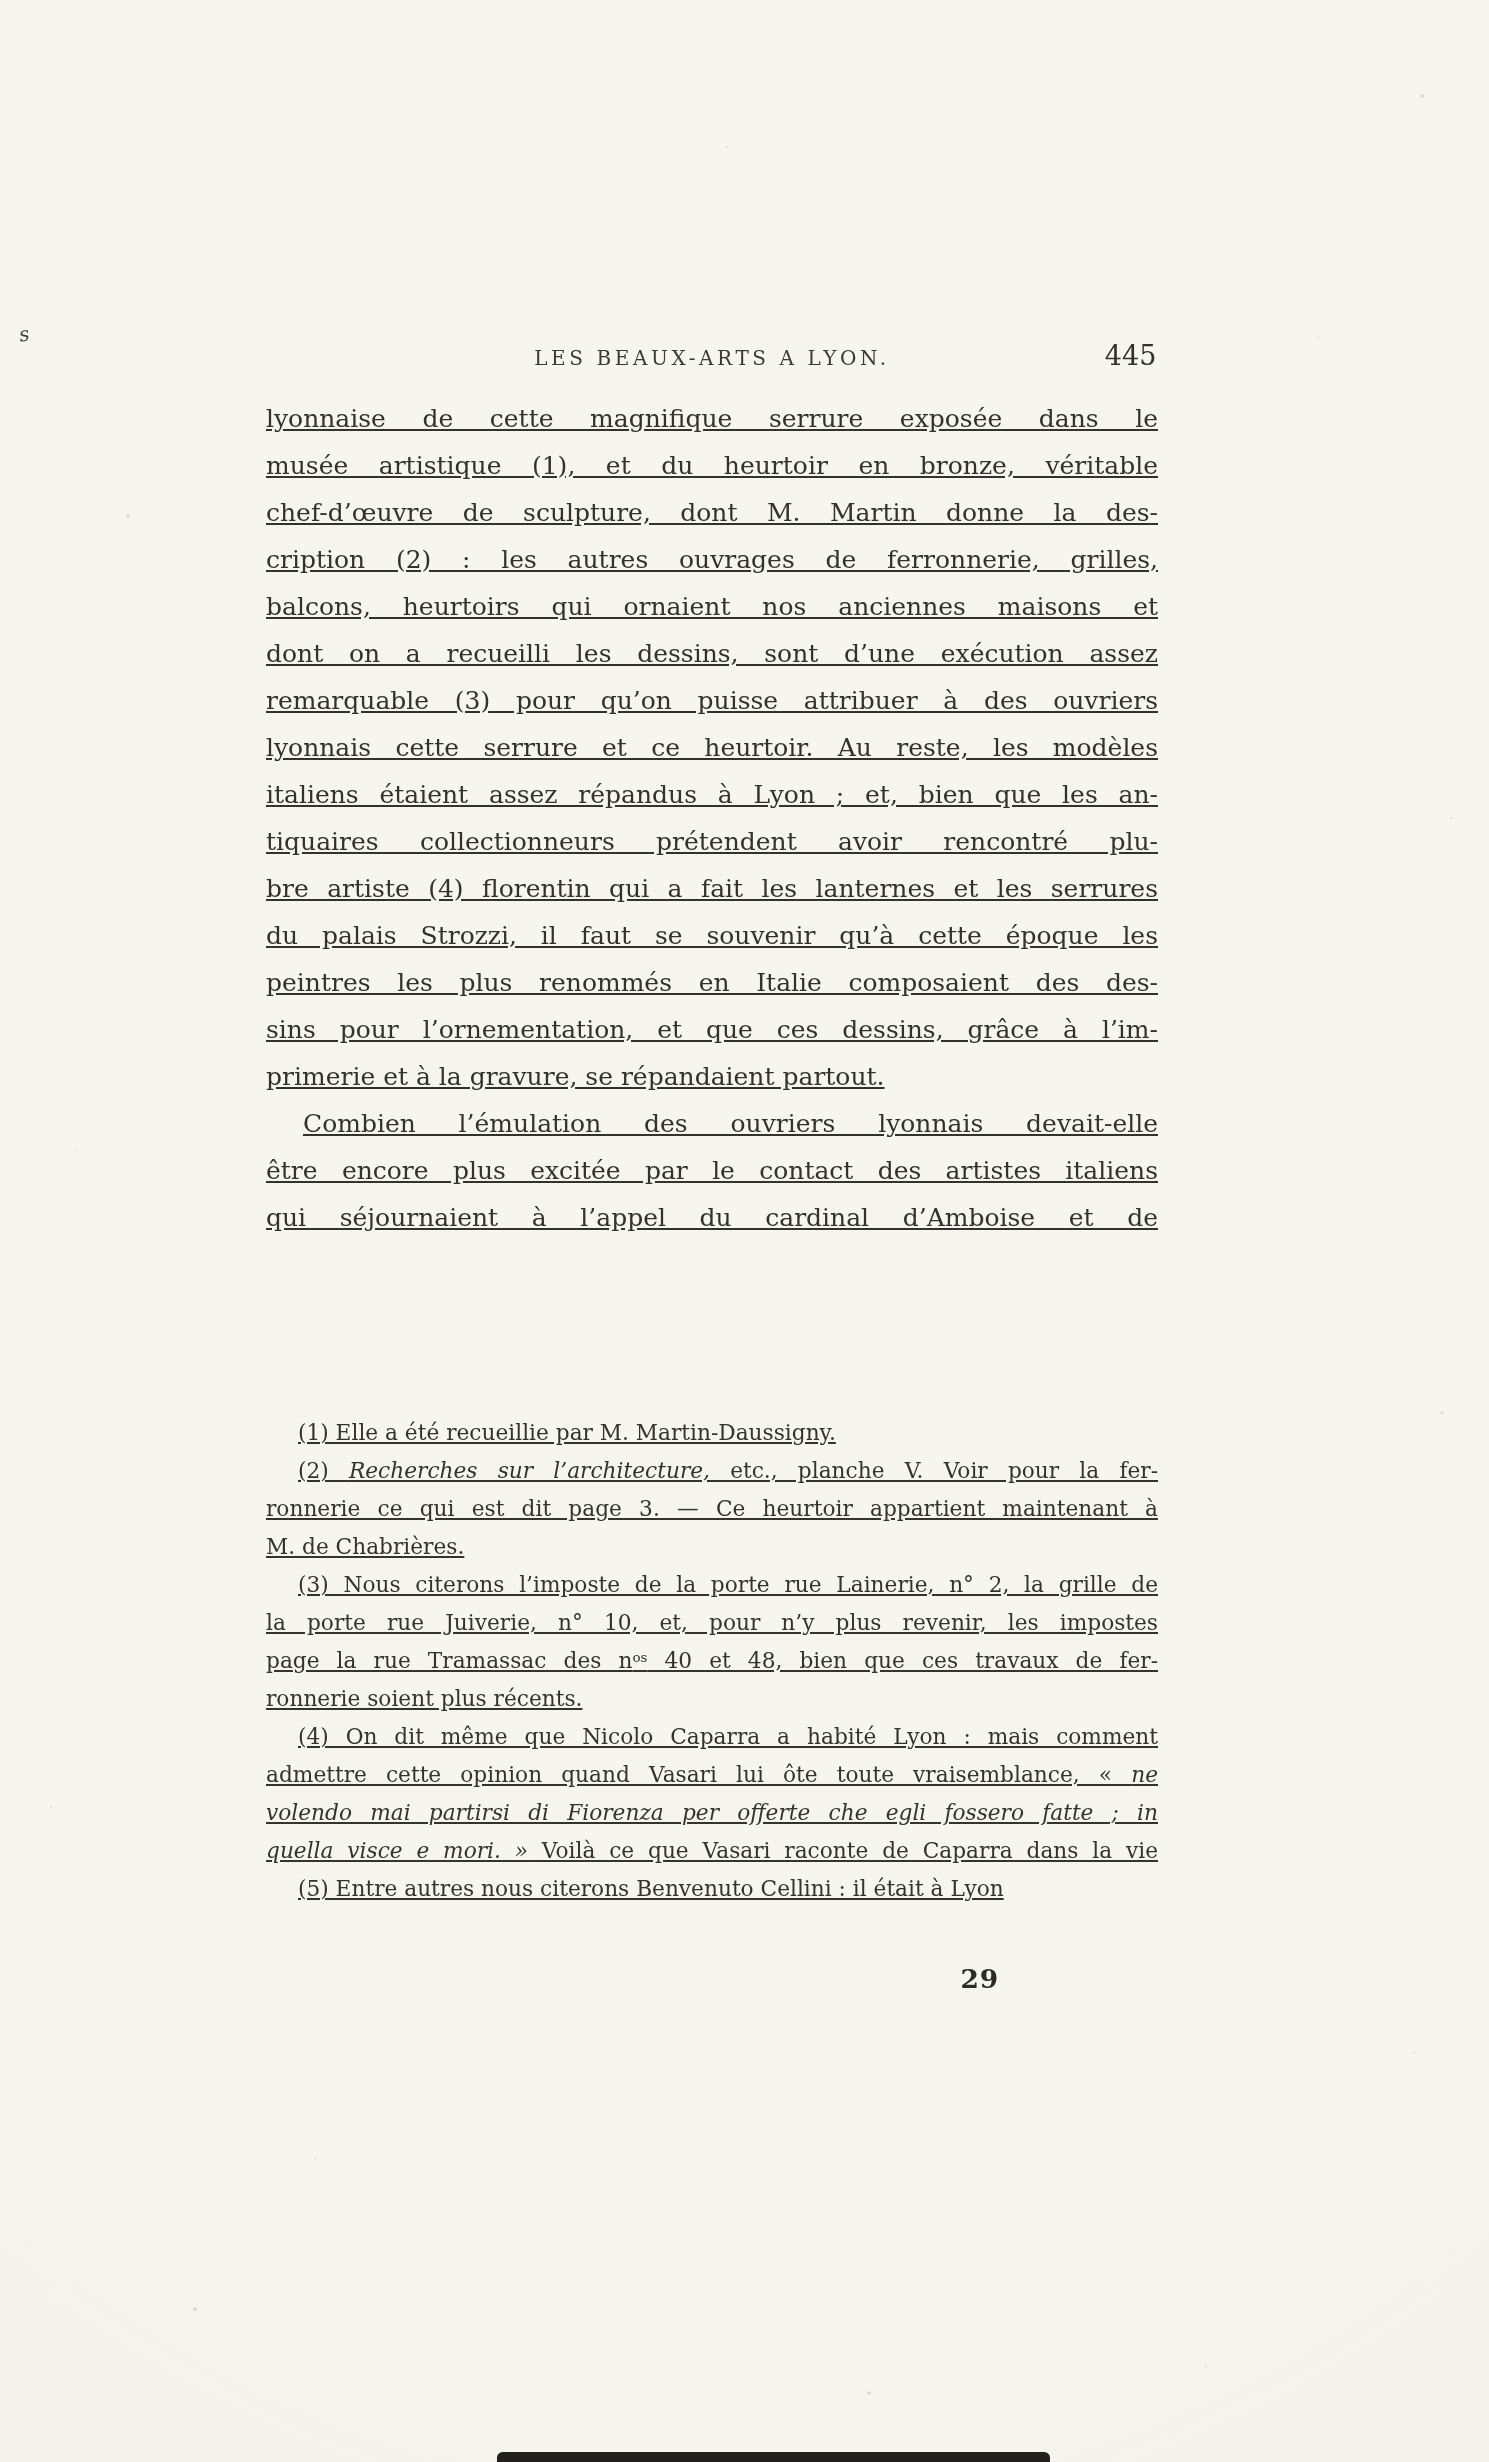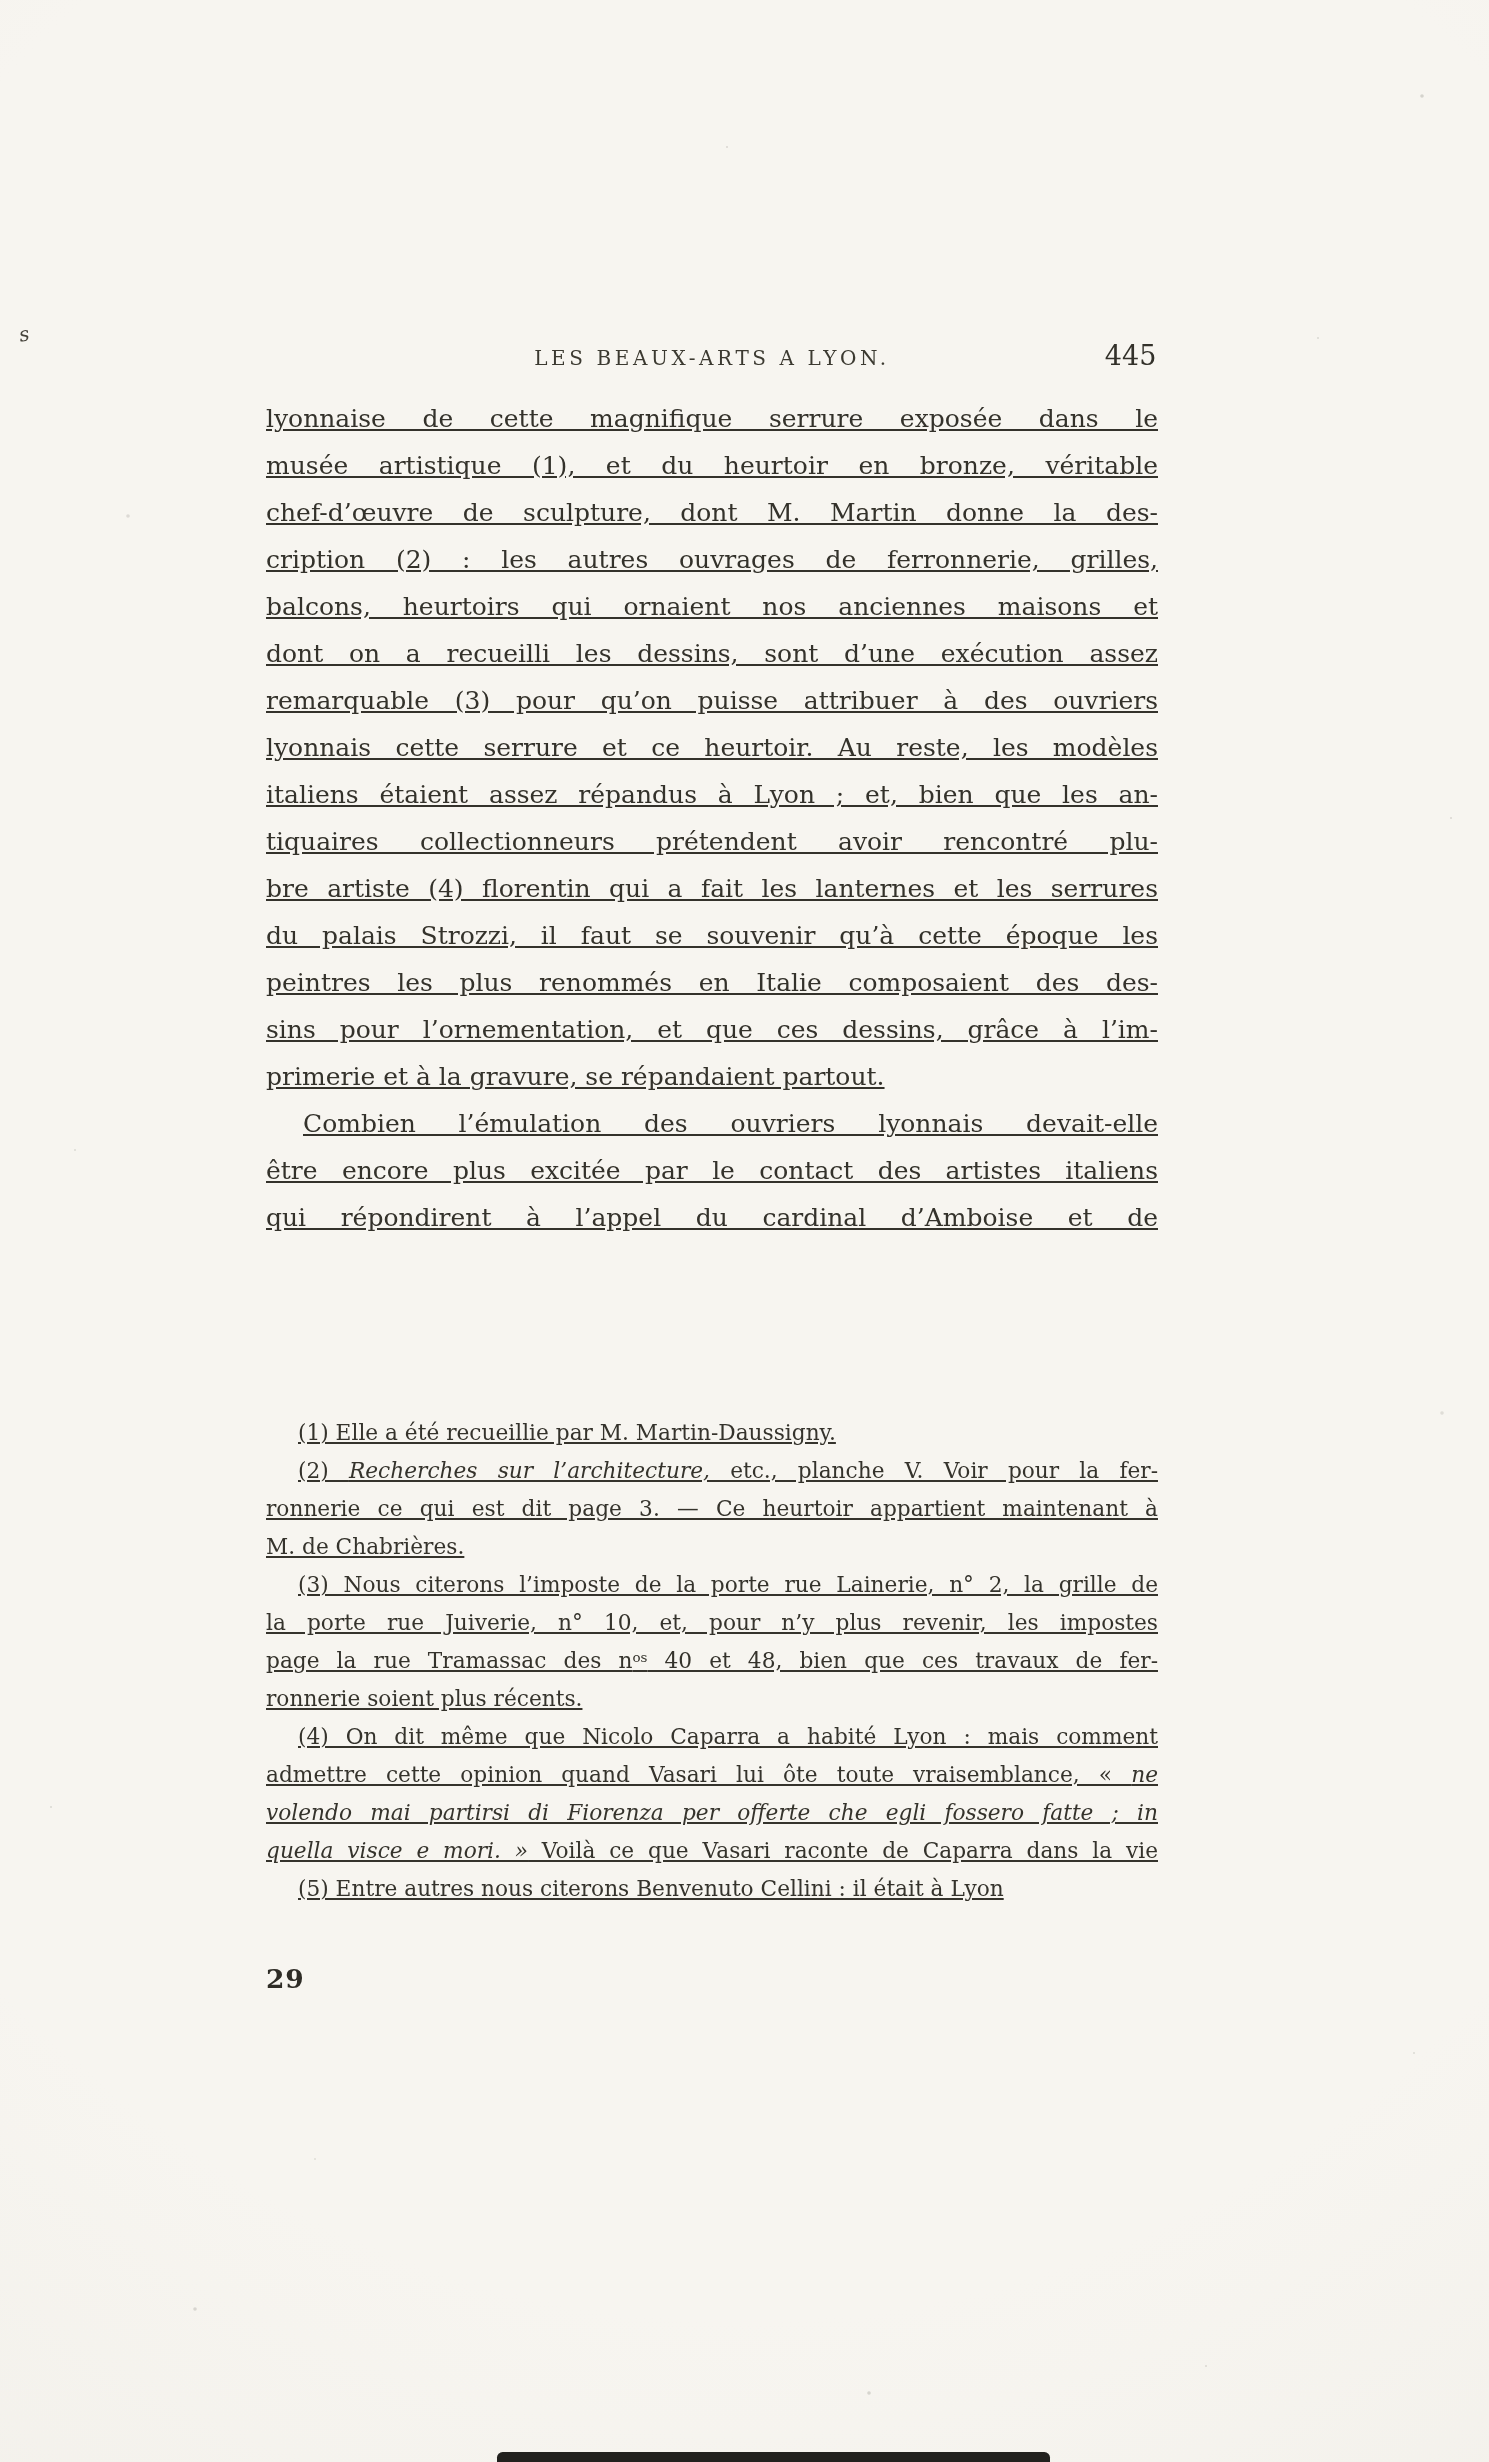--- a/index.html
+++ b/index.html
@@ -37,21 +37,21 @@
   }
   .tl { text-align: justify; text-align-last: justify; text-decoration: underline; }
   .tl.last { text-align-last: left; }
   .main-text .tl.ind { text-indent: 37px; }
   .footnotes .tl.ind { text-indent: 32px; }
   .tl i { font-style: italic; }
   sup { font-size: 62%; line-height: 0; vertical-align: baseline; position: relative; top: -0.45em; }
 
   .signature {
     position: absolute; left: 266px; top: 1963px; width: 892px;
-    text-align: left; padding-right: 159px;
+    text-align: right; padding-right: 159px;
     font-size: 26.5px; font-weight: 700; letter-spacing: 0.8px; color: #2e2c26;
   }
   .scan-edge {
     position: absolute; left: 497px; bottom: 0; width: 553px; height: 10.4px;
     background: #22211e; border-radius: 5.6px 5.6px 0 0;
   }
   .specks {
     position: absolute; left: 0; top: 0; width: 2.4px; height: 2.4px; border-radius: 50%;
     background: rgba(62, 59, 50, 0.0);
     box-shadow:
@@ -93,21 +93,21 @@
       <div class="tl"><span>lyonnais cette serrure et ce heurtoir. Au reste, les modèles</span></div>
       <div class="tl"><span>italiens étaient assez répandus à Lyon ; et, bien que les an-</span></div>
       <div class="tl"><span>tiquaires collectionneurs prétendent avoir rencontré plu-</span></div>
       <div class="tl"><span>bre artiste (4) florentin qui a fait les lanternes et les serrures</span></div>
       <div class="tl"><span>du palais Strozzi, il faut se souvenir qu’à cette époque les</span></div>
       <div class="tl"><span>peintres les plus renommés en Italie composaient des des-</span></div>
       <div class="tl"><span>sins pour l’ornementation, et que ces dessins, grâce à l’im-</span></div>
       <div class="tl last"><span>primerie et à la gravure, se répandaient partout.</span></div>
       <div class="tl ind"><span>Combien l’émulation des ouvriers lyonnais devait-elle</span></div>
       <div class="tl"><span>être encore plus excitée par le contact des artistes italiens</span></div>
-      <div class="tl"><span>qui répondirent à l’appel du cardinal d’Amboise et de</span></div>
+      <div class="tl"><span>qui séjournaient à l’appel du cardinal d’Amboise et de</span></div>
     </section>
 
   <section class="footnotes" id="footnotes">
       <div class="tl last ind"><span>(1) Elle a été recueillie par M. Martin-Daussigny.</span></div>
       <div class="tl ind"><span>(2) </span><i>Recherches sur l’architecture,</i><span> etc., planche V. Voir pour la fer-</span></div>
       <div class="tl"><span>ronnerie ce qui est dit page 3. — Ce heurtoir appartient maintenant à</span></div>
       <div class="tl last"><span>M. de Chabrières.</span></div>
       <div class="tl ind"><span>(3) Nous citerons l’imposte de la porte rue Lainerie, n° 2, la grille de</span></div>
       <div class="tl"><span>la porte rue Juiverie, n° 10, et, pour n’y plus revenir, les impostes</span></div>
       <div class="tl"><span>page la rue Tramassac des n</span><sup>os</sup><span> 40 et 48, bien que ces travaux de fer-</span></div>

